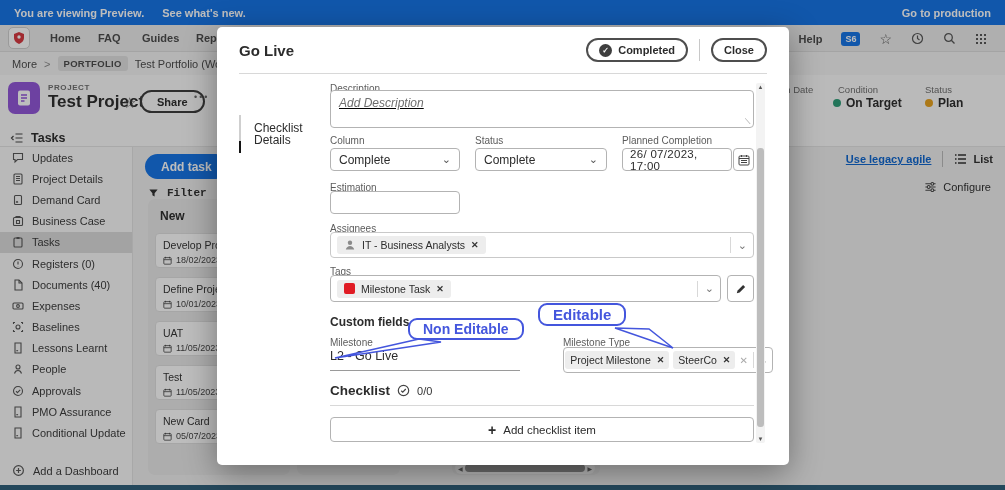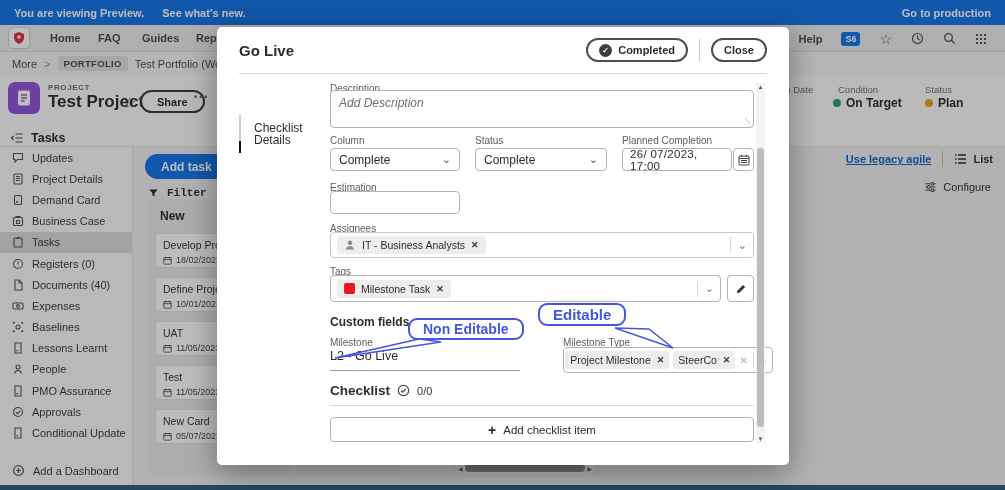--- a/index.html
+++ b/index.html
@@ -309,34 +309,34 @@
           <svg width="12" height="12" viewBox="0 0 12 12" fill="none" stroke="#555" stroke-width="1.1">
             <circle cx="6" cy="4" r="2"></circle>
             <path d="M2.5 10.5c.5-2 2-3 3.5-3s3 1 3.5 3"></path>
           </svg>
         </span>
       <span class="lbl">People</span>
       </div>
     <div class="side-item">
       <span>
           <svg width="12" height="12" viewBox="0 0 12 12" fill="none" stroke="#555" stroke-width="1.1">
+            <circle cx="6" cy="6" r="4.5"></circle>
+            <path d="M4 6.2l1.4 1.4L8.2 4.8"></path>
+          </svg>
+        </span>
+      <span class="lbl">Approvals</span>
+      </div>
+    <div class="side-item">
+      <span>
+          <svg width="12" height="12" viewBox="0 0 12 12" fill="none" stroke="#555" stroke-width="1.1">
             <path d="M3 1h6v10H3z"></path>
             <path d="M4.3 8.7h1.8"></path>
           </svg>
         </span>
       <span class="lbl">PMO Assurance</span>
-      </div>
-    <div class="side-item">
-      <span>
-          <svg width="12" height="12" viewBox="0 0 12 12" fill="none" stroke="#555" stroke-width="1.1">
-            <circle cx="6" cy="6" r="4.5"></circle>
-            <path d="M4 6.2l1.4 1.4L8.2 4.8"></path>
-          </svg>
-        </span>
-      <span class="lbl">Approvals</span>
       </div>
     <div class="side-item">
       <span>
           <svg width="12" height="12" viewBox="0 0 12 12" fill="none" stroke="#555" stroke-width="1.1">
             <path d="M3 1h6v10H3z"></path>
             <path d="M4.3 8.7h1.8"></path>
           </svg>
         </span>
       <span class="lbl">Conditional Update</span>
       </div>
@@ -485,21 +485,21 @@
         </button>
         <span class="v-div"></span>
         <button class="btn-close">Close</button>
       </div>
     </div>
 
     <div class="m-tab active" style="top:60px">Details</div>
     <div class="m-tab" style="top:88px">Checklist</div>
 
     <span class="f-label" style="left:113px;top:56px">Description</span>
-    <textarea class="m-textarea abs" style="left: 113px; top: 63px;" placeholder="Add Description"></textarea>
+    <textarea class="m-textarea abs" style="left: 113px; top: 63px; text-decoration: underline;" placeholder="Add Description"></textarea>
     <span class="resize-corner" style="left:528px;top:90px">⟋</span>
 
     <span class="f-label" style="left:113px;top:108px">Column</span>
     <div class="f-box f-select" style="left:113px;top:121px;width:130px;height:23px">
       <span>Complete</span>
         <span class="chev">⌄</span>
     </div>
     <span class="f-label" style="left:258px;top:108px">Status</span>
     <div class="f-box f-select" style="left:258px;top:121px;width:132px;height:23px">
       <span>Complete</span>

